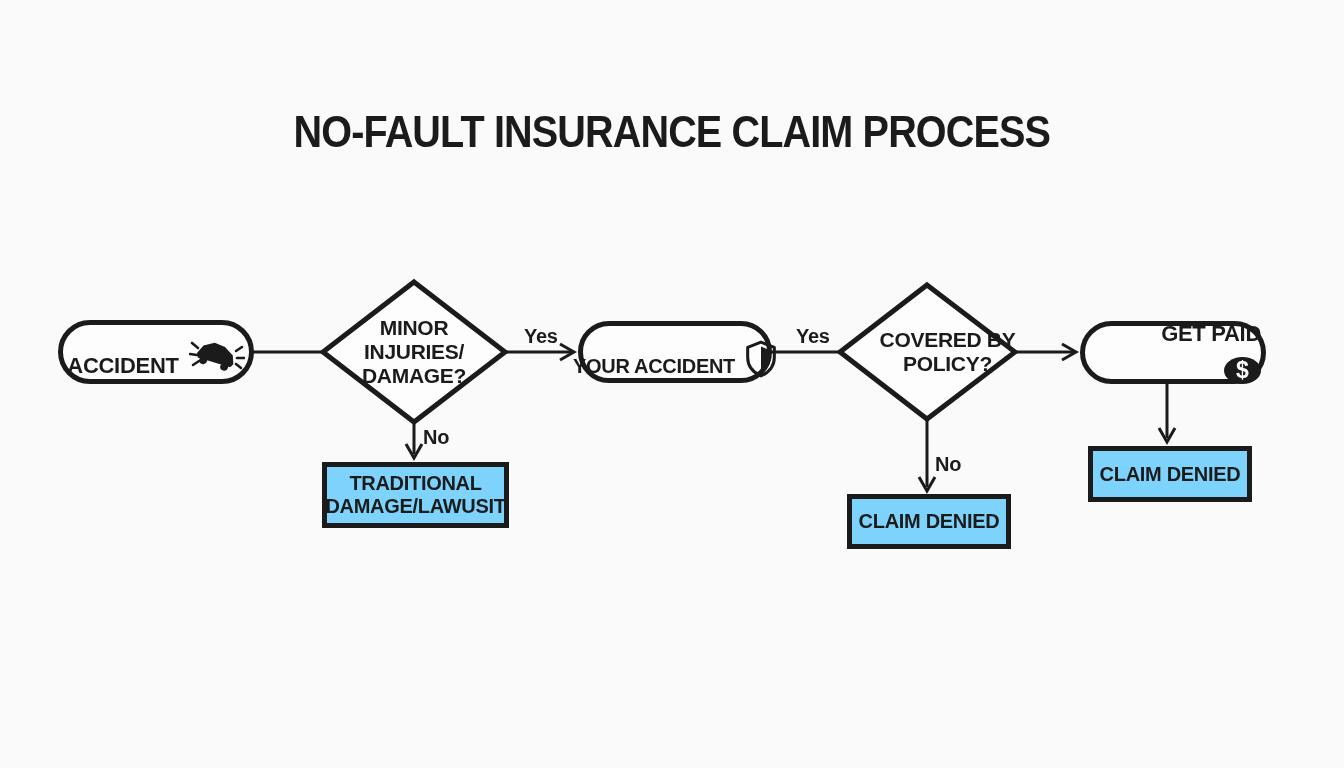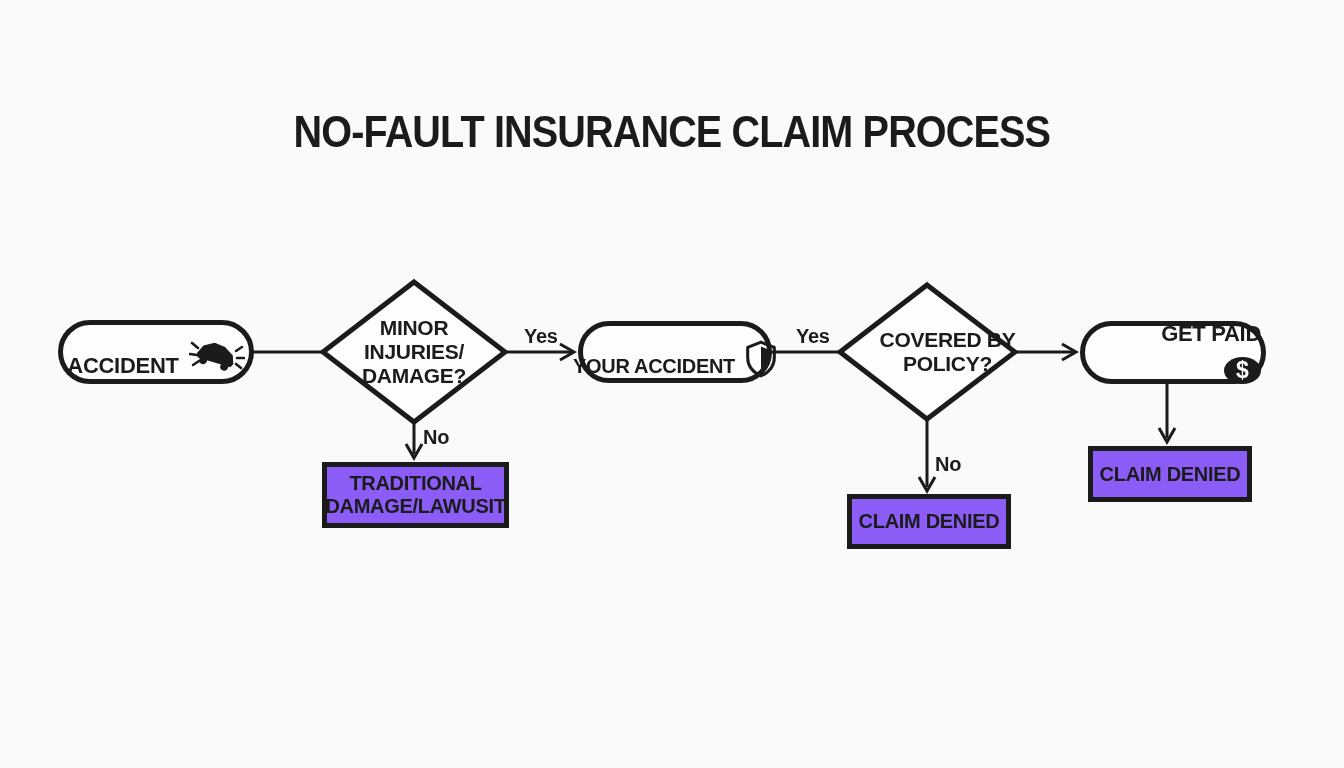--- a/index.html
+++ b/index.html
@@ -51,21 +51,21 @@
   }
   .pill .pill-label {
     font-weight: bold;
     letter-spacing: -0.3px;
     white-space: nowrap;
   }
   .rect-box {
     position: absolute;
     box-sizing: border-box;
     border: 5px solid #1b1b1b;
-    background: #8b5cf6;
+    background: #7dd3fc;
     display: flex;
     align-items: center;
     justify-content: center;
     text-align: center;
     font-weight: bold;
     letter-spacing: -0.3px;
     line-height: 1.15;
   }
   .diamond-label {
     position: absolute;

